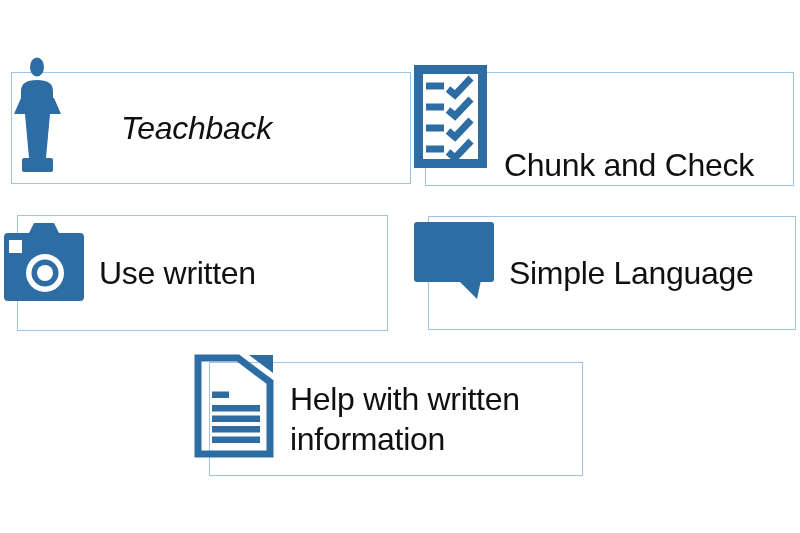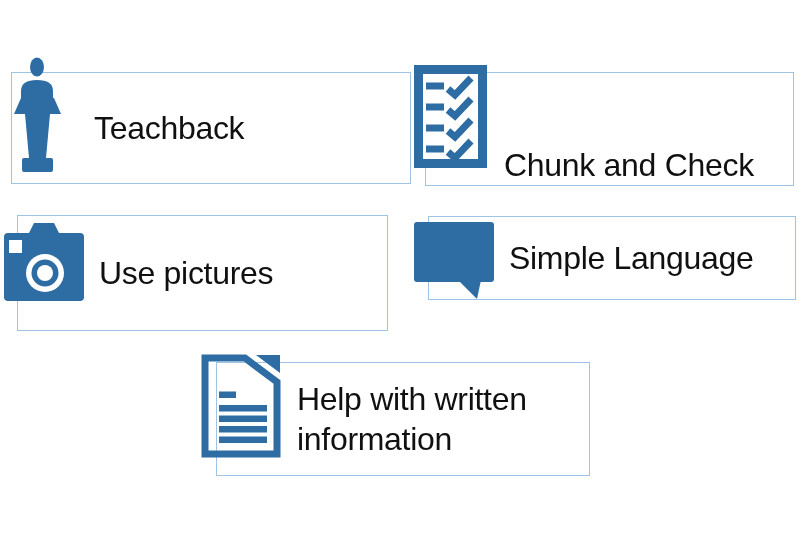--- a/index.html
+++ b/index.html
@@ -4,25 +4,25 @@
 <style>
   html,body{margin:0;padding:0;background:#fff;}
   .canvas{
     position:relative;width:800px;height:533px;background:#fff;overflow:hidden;
     font-family:"Liberation Sans","DejaVu Sans",sans-serif;
   }
   .card{
     position:absolute;background:#fff;border:1px solid var(--card-border,#9DC3E6);
     box-sizing:border-box;display:flex;align-items:center;
   }
-  .c1{left:11px;top:72px;width:400px;height:112px;padding-left:82px;}
+  .c1{left:11px;top:72px;width:400px;height:112px;padding-left:109px;font-style:italic;}
   .c2{left:425px;top:72px;width:369px;height:114px;padding-left:78px;align-items:flex-end;}
   .c3{left:17px;top:215px;width:371px;height:116px;padding-left:81px;}
-  .c4{left:428px;top:216px;width:368px;height:84px;padding-left:80px;}
-  .c5{left:216px;top:362px;width:374px;height:114px;padding-left:80px;}
+  .c4{left:428px;top:216px;width:368px;height:114px;padding-left:80px;}
+  .c5{left:209px;top:362px;width:374px;height:114px;padding-left:80px;}
   .icon{position:absolute;color:var(--icon-blue,#2E6DA4);}
   .c1 .icon{left:2px;top:-16px;width:50px;height:116px;}
   .c2 .icon{left:-12px;top:-8px;width:73px;height:103px;}
   .c3 .icon{left:-15px;top:6px;width:83px;height:80px;}
   .c4 .icon{left:-15px;top:5px;width:80px;height:78px;}
   .c5 .icon{left:-18px;top:-9px;width:82px;height:104px;}
   .label{
     font-size:32px;line-height:40px;letter-spacing:-0.3px;
     color:var(--text,#101010);white-space:nowrap;
   }
@@ -61,21 +61,21 @@
 
   <div class="card c3">
     <svg class="icon" viewBox="0 0 83 80" xmlns="http://www.w3.org/2000/svg">
       <path d="M26 11 L31 1 L51 1 L56 11 Z" fill="currentColor"></path>
       <rect x="1" y="11" width="80" height="68" rx="4" fill="currentColor"></rect>
       <rect x="6" y="18" width="13" height="13" fill="#fff"></rect>
       <circle cx="42" cy="51" r="19" fill="#fff"></circle>
       <circle cx="42" cy="51" r="13.5" fill="currentColor"></circle>
       <circle cx="42" cy="51" r="8" fill="#fff"></circle>
     </svg>
-    <span class="label">Use pictures</span>
+    <span class="label">Use written</span>
   </div>
 
   <div class="card c4">
     <svg class="icon" viewBox="0 0 80 78" xmlns="http://www.w3.org/2000/svg">
       <rect x="0" y="0" width="80" height="60" rx="3" fill="currentColor"></rect>
       <polygon points="44,58 67,58 63,77" fill="currentColor"></polygon>
     </svg>
     <span class="label">Simple Language</span>
   </div>
 

